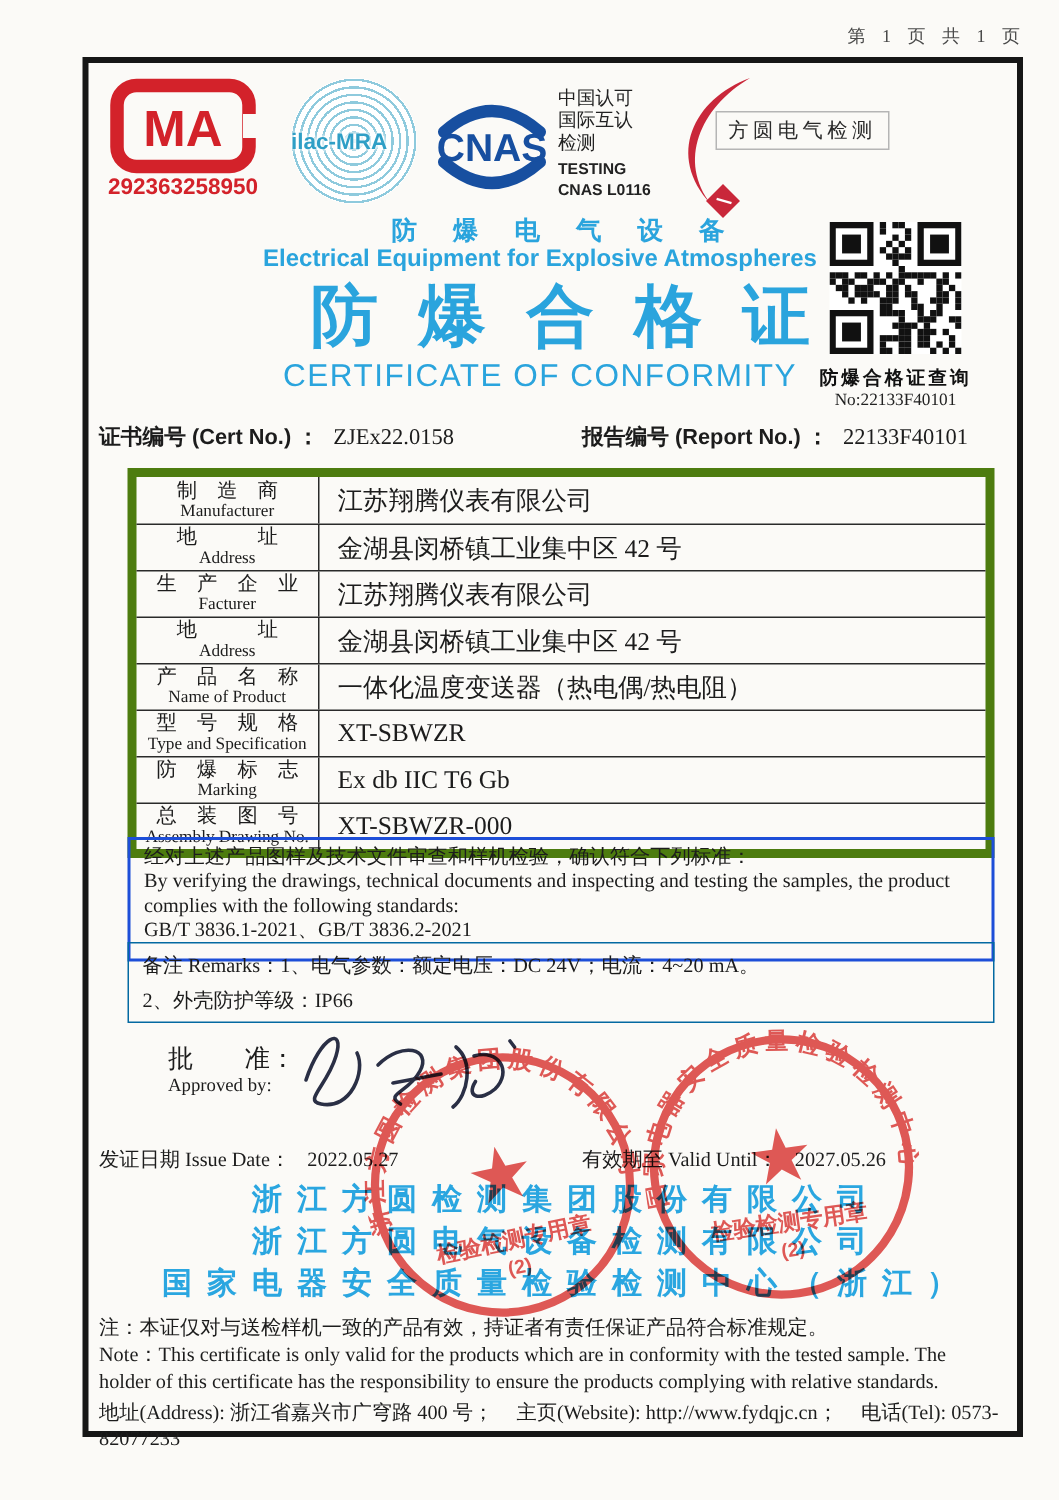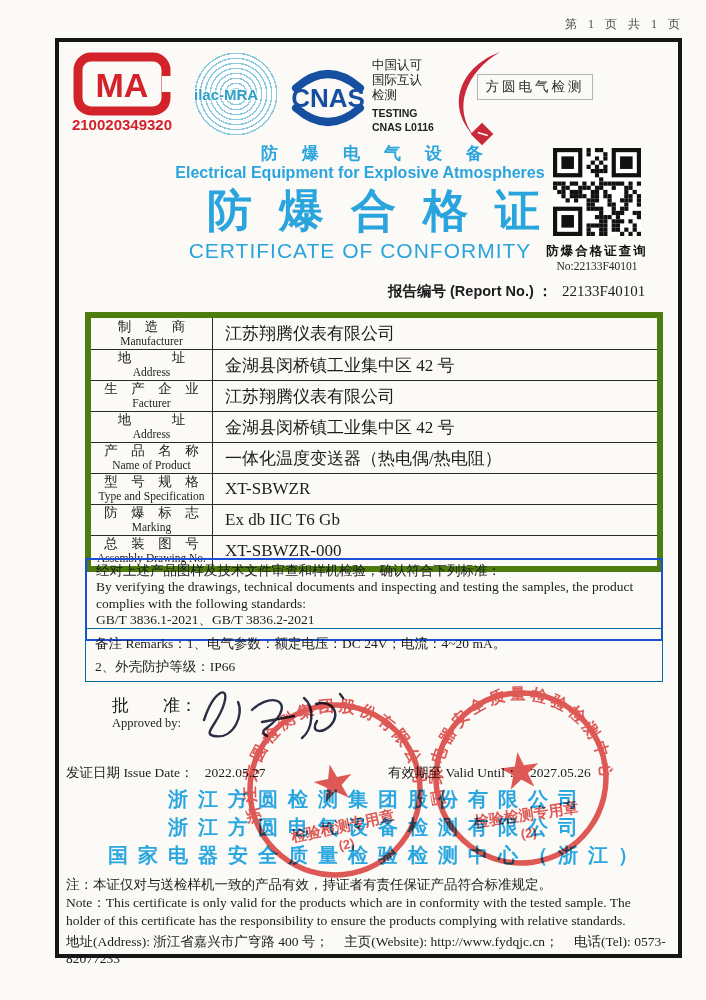--- a/index.html
+++ b/index.html
@@ -74,21 +74,21 @@
 <div class="page">
 
   <div class="page-ind">第 1 页 共 1 页</div>
   <div class="frame"></div>
 
   <svg class="abs" style="left:72px;top:52px;" width="100" height="64" viewBox="0 0 100 64">
     <rect x="6" y="5" width="88" height="54" rx="13" fill="none" stroke="#d3222a" stroke-width="9"></rect>
     <rect x="90" y="24" width="12" height="16" fill="#fbfaf7"></rect>
     <text x="50" y="45" text-anchor="middle" font-family="Liberation Sans, sans-serif" font-size="34" font-weight="700" fill="#d3222a">MA</text>
   </svg>
-  <div class="abs cma-num">210020349320</div>
+  <div class="abs cma-num">292363258950</div>
 
   <div class="abs ilac">
     <span>ilac-MRA</span>
   </div>
 
   <svg class="abs" style="left:286px;top:62px;" width="84" height="68" viewBox="0 0 84 68">
     <path d="M10,26 Q42,-2 74,26" fill="none" stroke="#174fa0" stroke-width="8" stroke-linecap="round"></path>
     <path d="M10,46 Q42,74 74,46" fill="none" stroke="#174fa0" stroke-width="8" stroke-linecap="round"></path>
     <text x="42" y="45" text-anchor="middle" font-family="Liberation Sans, sans-serif" font-size="26" font-weight="700" fill="#174fa0">CNAS</text>
   </svg>
@@ -252,20 +252,24 @@
         <rect x="60" y="4" width="20" height="20" fill="#fff"></rect>
         <rect x="64" y="8" width="12" height="12" fill="#111"></rect>
         <rect x="0" y="56" width="28" height="28" fill="#111"></rect>
         <rect x="4" y="60" width="20" height="20" fill="#fff"></rect>
         <rect x="8" y="64" width="12" height="12" fill="#111"></rect>
       </svg>
     <div class="qr-cap">防爆合格证查询</div>
     <div class="qr-no">No:22133F40101</div>
   </div>
 
+  <div class="abs cert-line" style="left:66px;top:282px;">
+    <span class="lbl">证书编号 (Cert No.) ：</span>
+    <span class="val">ZJEx22.0158</span>
+  </div>
   <div class="abs cert-line" style="left:388px;top:282px;">
     <span class="lbl">报告编号 (Report No.) ：</span>
     <span class="val">22133F40101</span>
   </div>
 
   <div class="abs ptable">
     <div class="prow">
       <div class="plabel">
           <span class="cn">制　造　商</span>
           <span class="en">Manufacturer</span>

